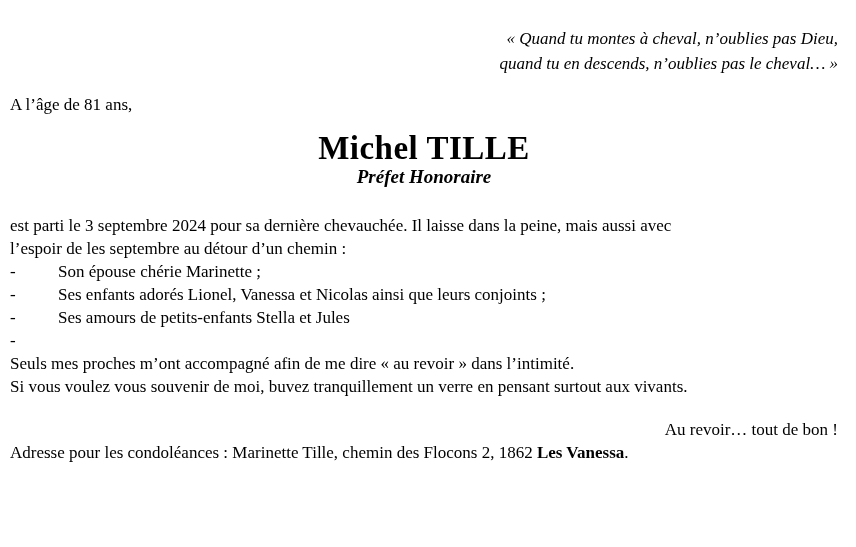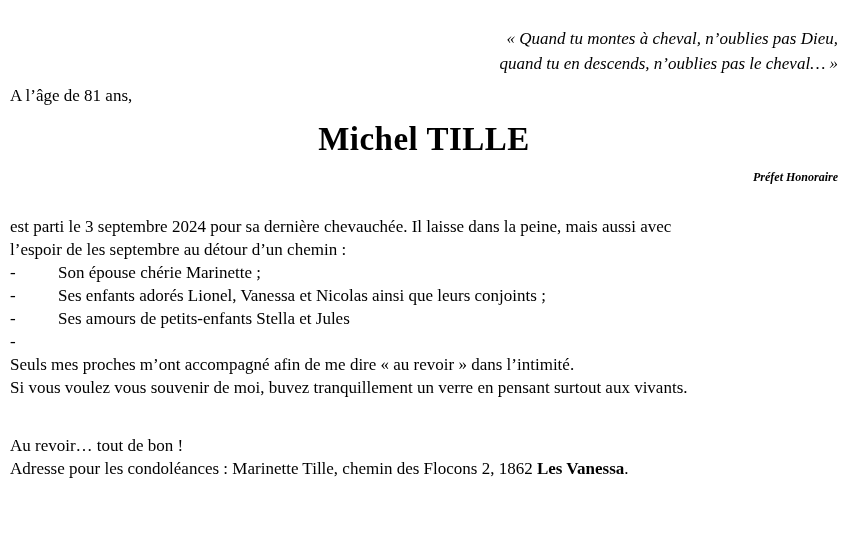--- a/index.html
+++ b/index.html
@@ -8,38 +8,38 @@
     width:856px;height:547px;
     box-sizing:border-box;
     padding:26px 18px 0 10px;
     background:#fff;color:#000;
     font-family:"Liberation Serif", serif;
     font-size:17px;line-height:23px;
     overflow:hidden;
   }
   .line{white-space:nowrap;}
   .quote-top{text-align:right;font-style:italic;line-height:25px;}
-  .intro{margin-top:8px;}
+  .intro{margin-top:17px;}
   .name{
     text-align:center;font-weight:bold;
     font-size:33px;line-height:30px;margin-top:17px;
     letter-spacing:.5px;
   }
   .subtitle{
-    text-align:right;font-weight:bold;font-style:italic;
-    font-size:12px;line-height:23px;margin-top:12px;
+    text-align:center;font-weight:bold;font-style:italic;
+    font-size:19px;line-height:23px;margin-top:2px;
   }
   .para{margin-top:26px;}
   .list-row{display:flex;}
   .list-marker{flex:0 0 48px;width:48px;}
   .quote-bottom{
     text-align:right;font-style:italic;
     margin-top:23px;padding-right:26px;
   }
-  .farewell{margin-top:35px;}
+  .farewell{margin-top:20px;text-align:right;}
   .bold{font-weight:bold;}
 </style>
 </head>
 <body>
 
 <div class="page">
 
   <div class="quote-top">
     <div class="line">« Quand tu montes à cheval, n’oublies pas Dieu,</div>
     <div class="line">quand tu en descends, n’oublies pas le cheval… »</div>

